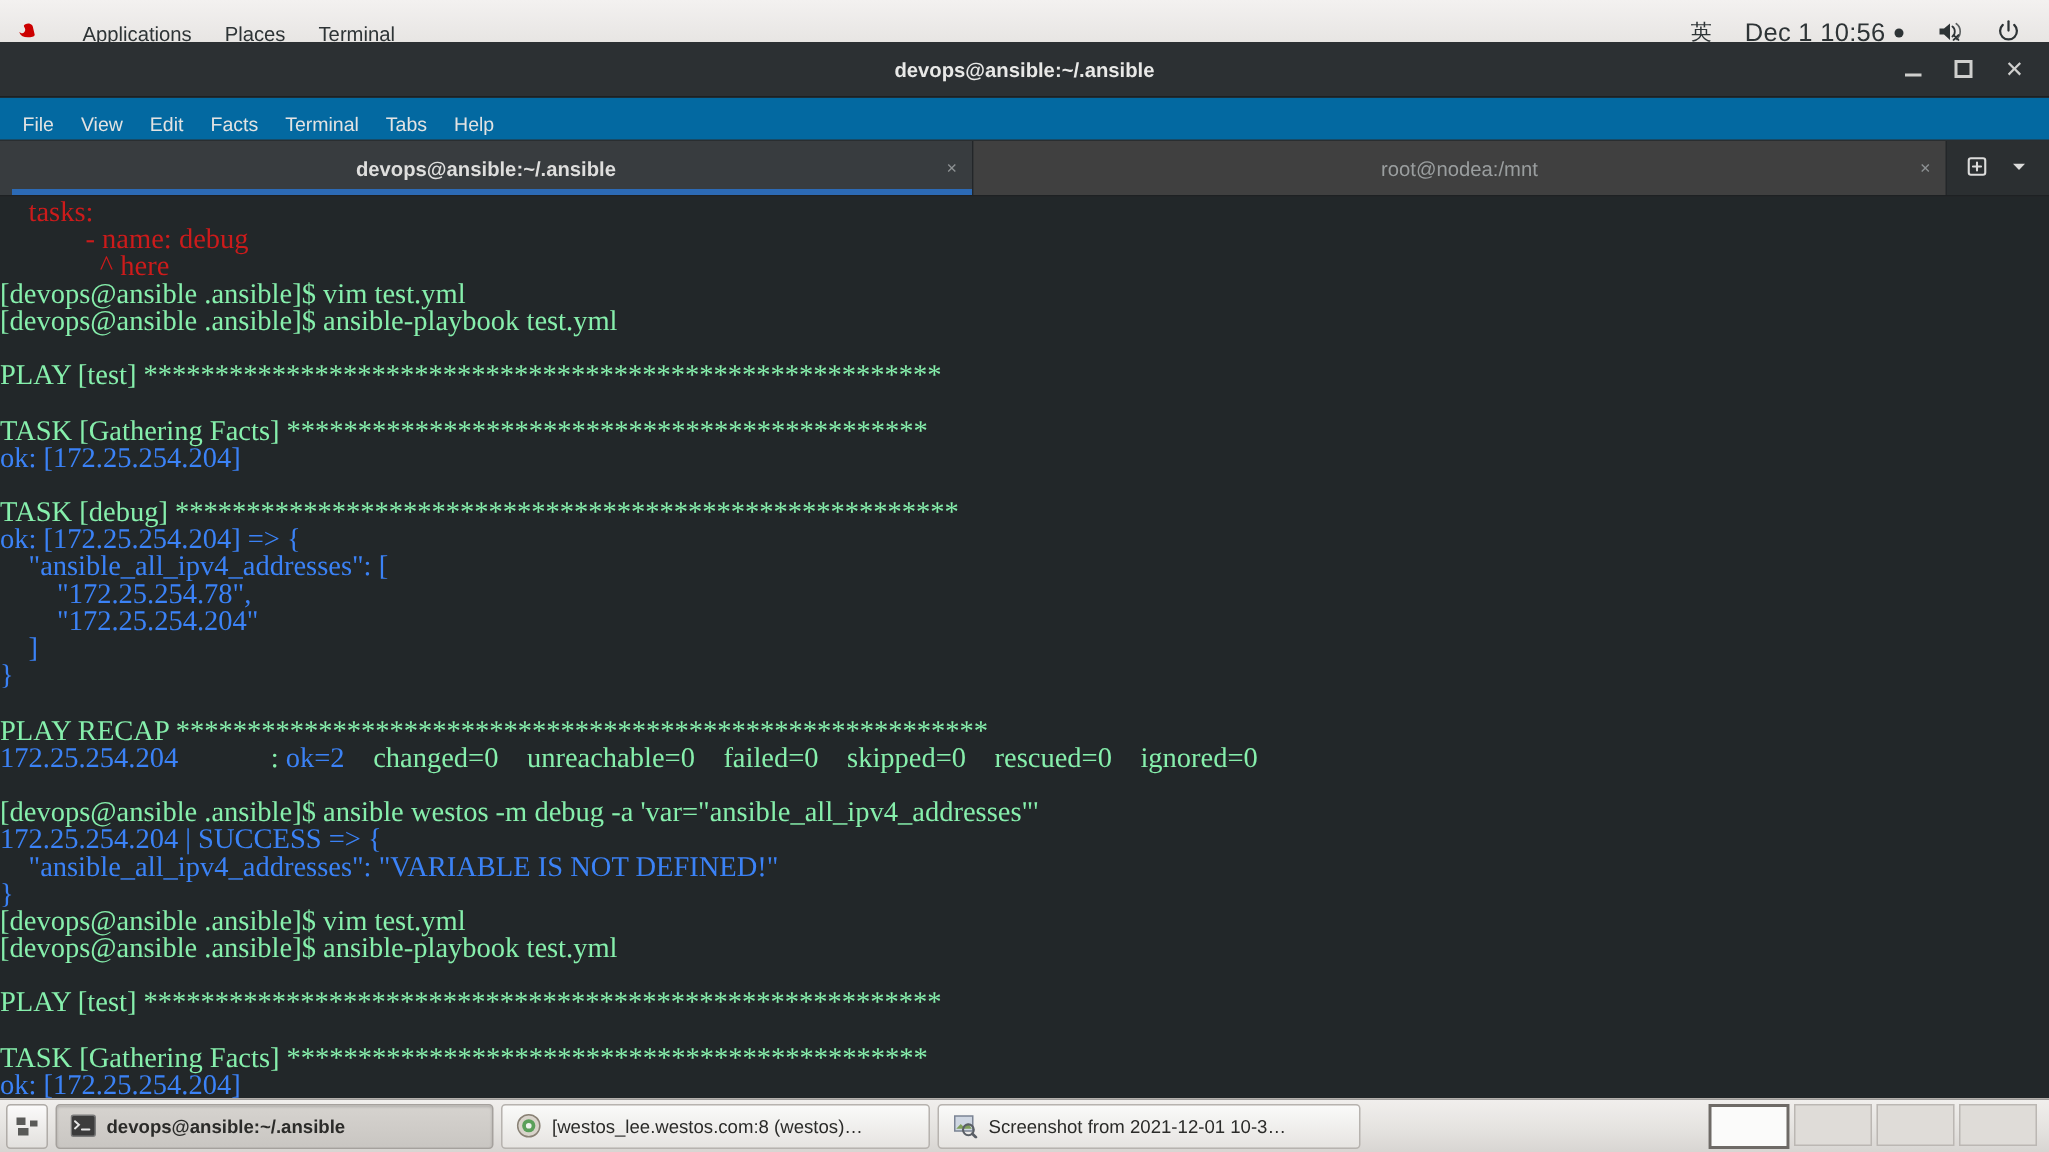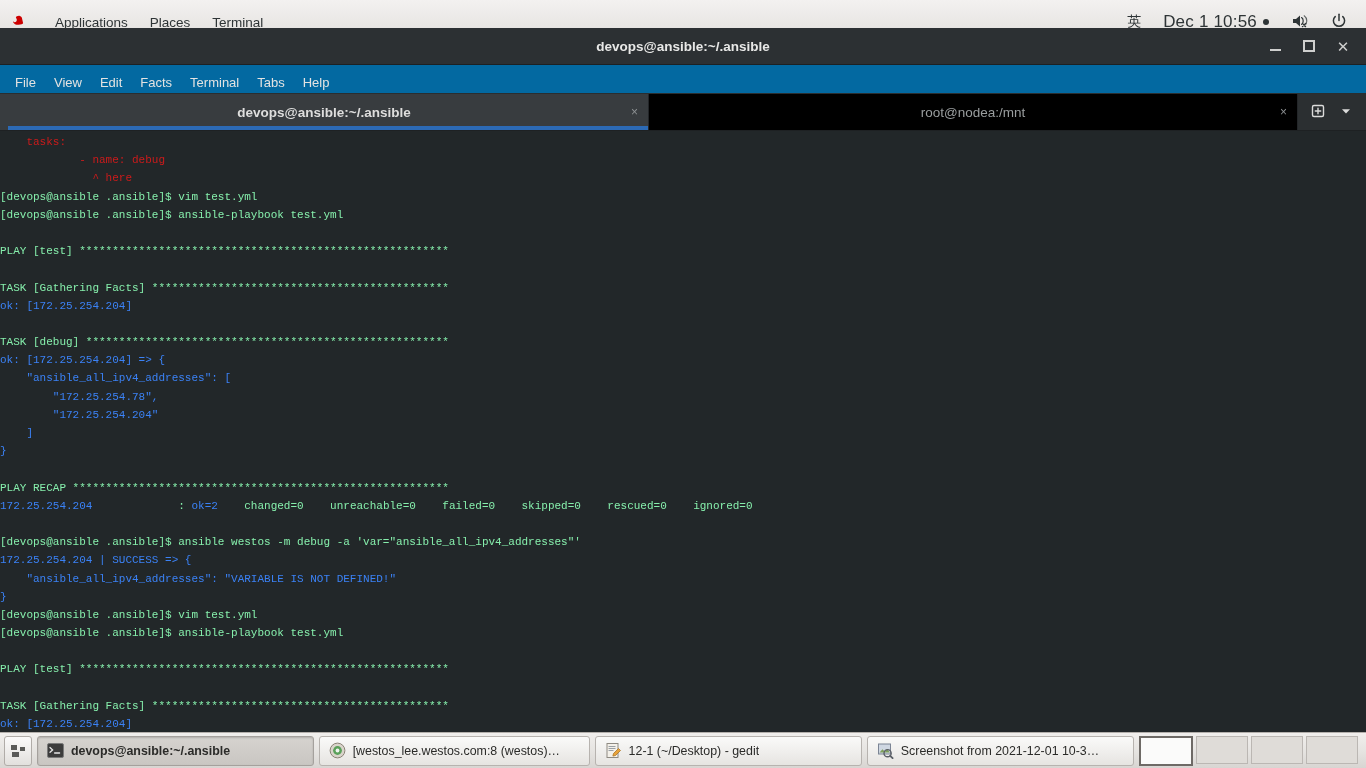--- a/index.html
+++ b/index.html
@@ -138,21 +138,21 @@
     align-items: stretch;
     flex: none;
     border-bottom: 1px solid #1e2123;
   }
   .term-tab {
     flex: 1 1 0;
     position: relative;
     display: flex;
     align-items: center;
     justify-content: center;
-    background: #000000;
+    background: #404040;
     border-right: 1px solid #232629;
     min-width: 0;
   }
   .term-tab.active { background: #383c3f; }
   .term-tab.active::after {
     content: "";
     position: absolute;
     left: 8px; right: 0; bottom: 0;
     height: 4px;
     background: #2c6ab5;
@@ -183,22 +183,22 @@
     width: 28px; height: 28px;
     display: flex; align-items: center; justify-content: center;
     color: #dcdcdb; font-size: 14px;
   }
 
   
   #terminal-body {
     flex: 1 1 auto;
     background: #222729;
     color: #d7d7d3;
-    font-family: Liberation Mono, monospace;
-    font-size: 11px;
+    font-family: Liberation Serif, serif;
+    font-size: 19px;
     line-height: 18.2px;
     padding: 2px 0 0 0;
     overflow: hidden;
     white-space: pre;
   }
   #terminal-body .ln { padding-left: 0px; height: 18.2px; }
   .c-white { color: #86efac; }
   .c-green { color: #3b82f6; }
   .c-red   { color: #cc1b1b; }
 
@@ -410,30 +410,20 @@
     <span class="task-icon">
       <svg width="17" height="17" viewBox="0 0 17 17">
         <circle cx="8.5" cy="8.5" r="7.4" fill="#d9d4cb" stroke="#8a8276"></circle>
         <circle cx="8.5" cy="8.5" r="4.4" fill="#5aa05a"></circle>
         <circle cx="8.5" cy="8.5" r="1.9" fill="#eef3ee"></circle>
       </svg>
     </span>
     <span class="tlabel">[westos_lee.westos.com:8 (westos)…</span>
   </div>
 
-  <div class="task-btn" style="width:262px;">
-    <span class="task-icon">
-      <svg width="17" height="17" viewBox="0 0 17 17">
-        <rect x="2" y="1.5" width="11" height="14" fill="#f4f1ea" stroke="#8e8a82"></rect>
-        <path d="M3.5 4.5h7M3.5 6.5h7M3.5 8.5h5" stroke="#9aa0a6" stroke-width="1"></path>
-        <path d="M10.5 13.5l5-5-2-2-5 5-.6 2.6z" fill="#e9a33a" stroke="#a8762a" stroke-width=".8"></path>
-      </svg>
-    </span>
-    <span class="tlabel">12-1 (~/Desktop) - gedit</span>
-  </div>
 
   <div class="task-btn" style="width:262px;">
     <span class="task-icon">
       <svg width="17" height="17" viewBox="0 0 17 17">
         <rect x="1.5" y="2" width="12" height="10" fill="#cfd7e2" stroke="#7b8494"></rect>
         <path d="M2.5 10.5l3-3.2 2.4 2.4 2.4-2.8 2.6 3.6z" fill="#7fa05a"></path>
         <circle cx="10.6" cy="11.2" r="3.6" fill="none" stroke="#5a5f66" stroke-width="1.4"></circle>
         <path d="M13.2 13.8l2.4 2.4" stroke="#5a5f66" stroke-width="1.8" stroke-linecap="round"></path>
       </svg>
     </span>

